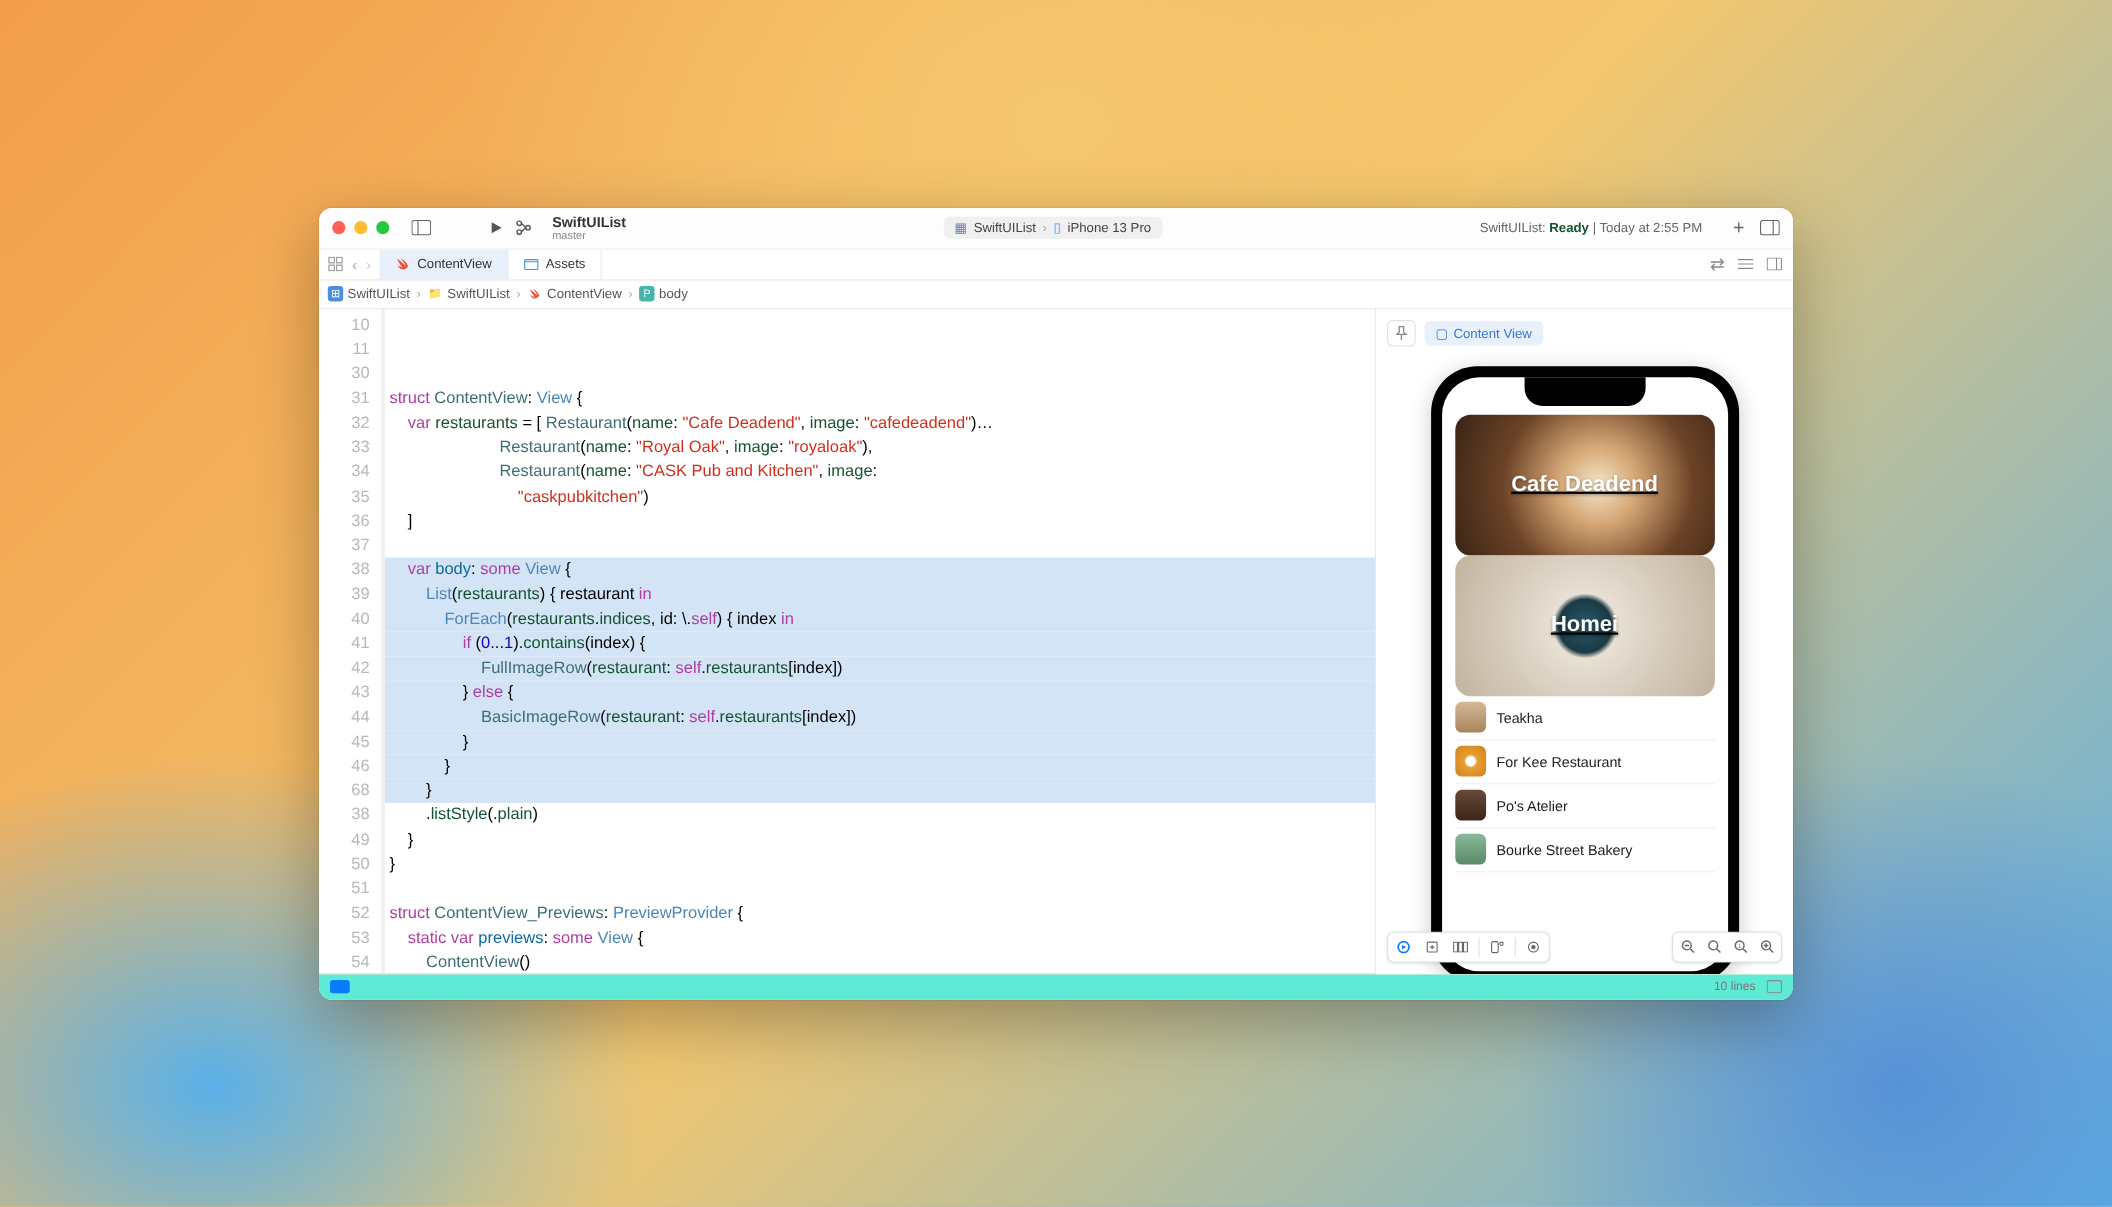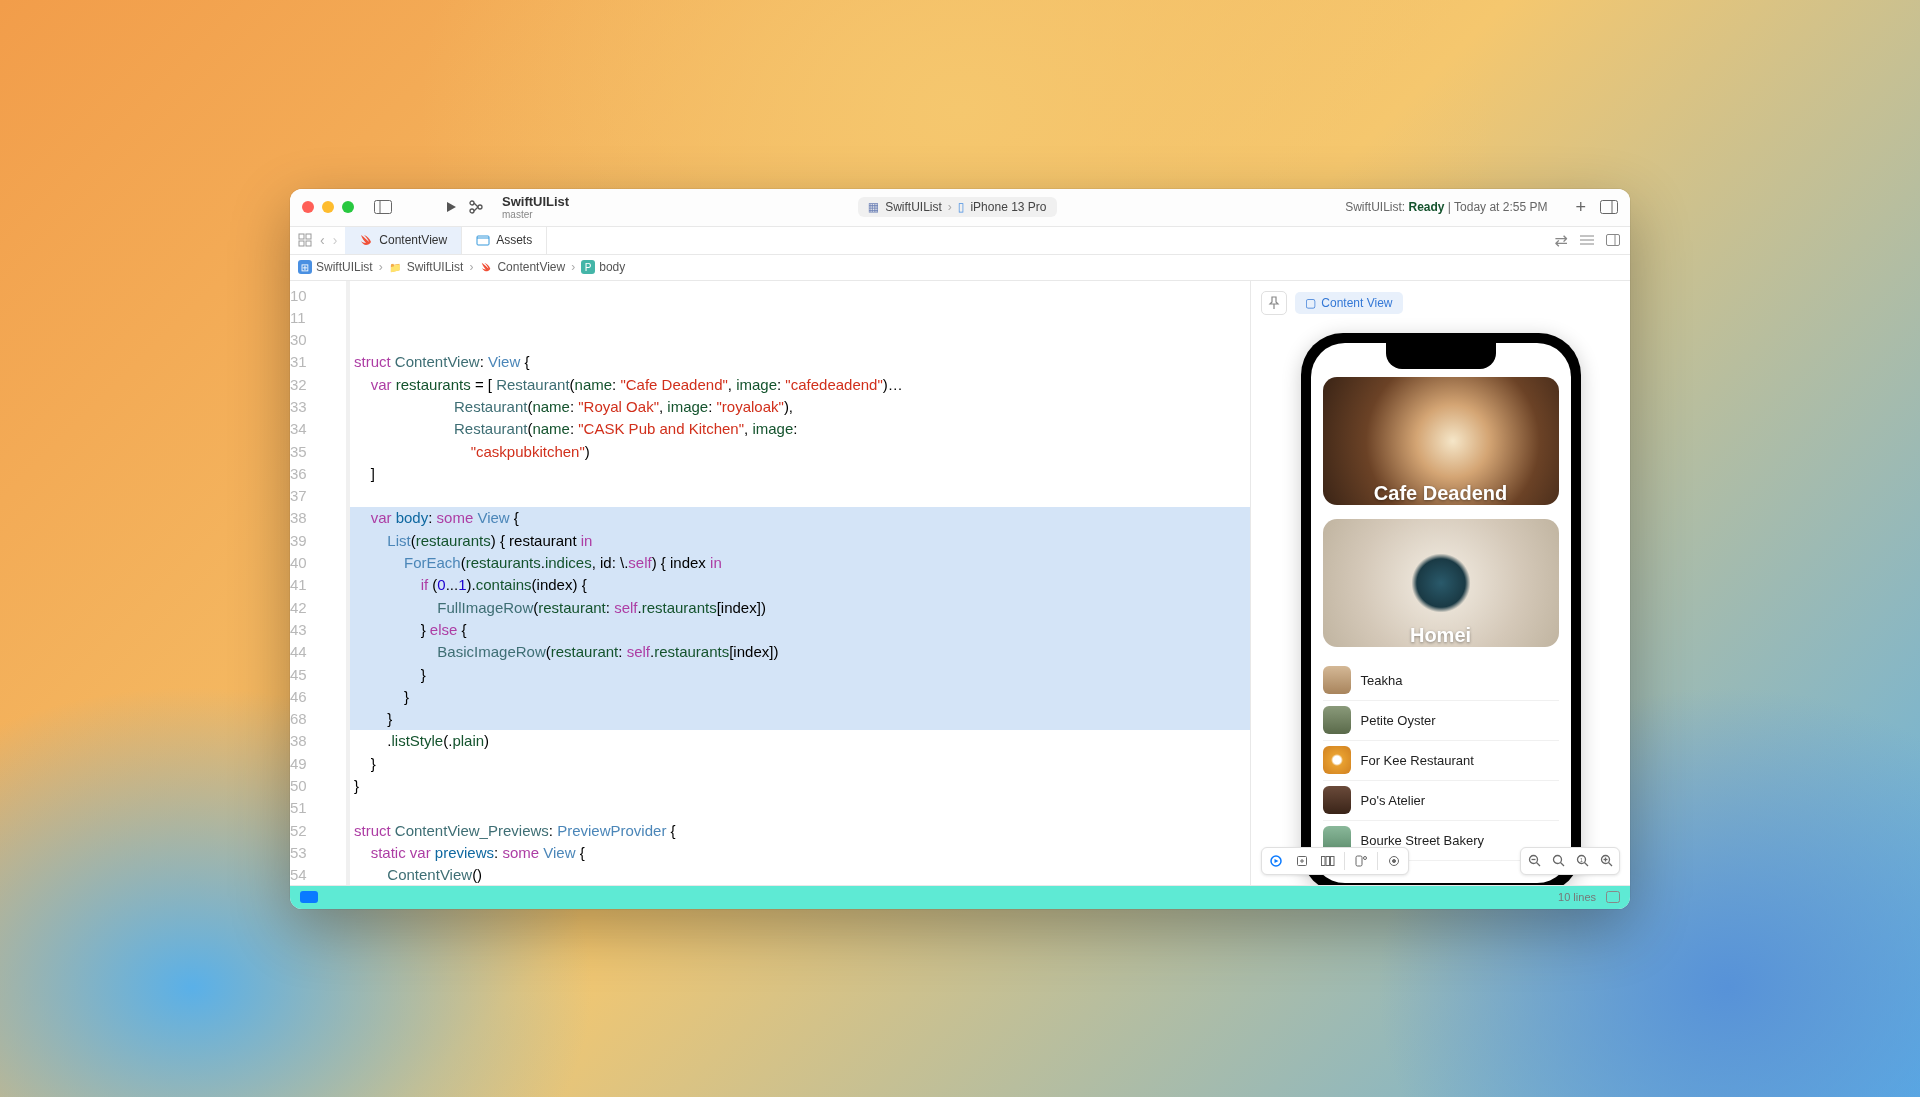--- a/index.html
+++ b/index.html
@@ -77,21 +77,21 @@
 .bc-item { display:flex; align-items:center; gap:4px; }
 .bc-sep { color:#aaa; margin:0 4px; }
 .bc-icon { width:14px; height:14px; border-radius:3px; display:inline-flex; align-items:center; justify-content:center; font-size:10px; color:#fff; }
 .bc-icon.app { background:#4a90e2; }
 .bc-icon.folder { color:#888; background:none; }
 .bc-icon.swift { color:#f05138; background:none; }
 .bc-icon.prop { background:#44b5a8; }
 
 .editor-area { flex:1; display:flex; overflow:hidden; }
 .code-panel { flex:1; display:flex; overflow:auto; font-family: "SF Mono", Menlo, monospace; font-size:15px; line-height:22.3px; }
-.gutter { width:56px; text-align:left; color:#b8b8b8; padding:4px 10px 4px 0; background:#fff; user-select:none; }
+.gutter { width:56px; text-align:right; color:#b8b8b8; padding:4px 10px 4px 0; background:#fff; user-select:none; }
 .gutter div { height:22.3px; }
 .code { flex:1; padding:4px 0; white-space:pre; position:relative; }
 .code-line { height:22.3px; padding-left:8px; }
 .hl { background:#d4e4f7; }
 .code-ruler { position:absolute; left:0; top:0; bottom:0; width:4px; background:#f0f0f0; }
 
 .kw-pink { color:#ad3da4; }
 .kw-blue { color:#0f68a0; }
 .str { color:#d12f1b; }
 .type { color:#3e6e74; }
@@ -119,23 +119,23 @@
 .phone-notch {
   position:absolute; top:10px; left:50%; transform:translateX(-50%);
   width:110px; height:26px; background:#000; border-radius:0 0 16px 16px; z-index:5;
 }
 .phone-screen {
   width:100%; height:100%; background:#fff; border-radius:34px; overflow:hidden;
   display:flex; flex-direction:column;
 }
 .phone-content { flex:1; overflow-y:auto; padding:34px 12px 0; }
 .full-row {
-  height:128px; border-radius:14px; margin-bottom:14px;
-  display:flex; align-items:flex-end; justify-content:center;
-  position:relative; overflow:hidden;
+  height:128px; border-radius:14px; 
+  display:flex; align-items:center; justify-content:center;
+  position:relative; overflow:hidden;text-decoration:underline;
 }
 .full-row.cafe { background: radial-gradient(circle at 55% 50%, #f5e6c8 0%, #d4a574 25%, #6b4226 60%, #3a2416 100%); }
 .full-row.homei { background: radial-gradient(circle at 50% 50%, #2a5a6b 0%, #1a3a45 18%, #e8e0d4 22%, #d4c8b8 60%, #c0b4a0 100%); }
 .full-row-text { color:#fff; font-size:20px; font-weight:800; text-shadow:0 1px 3px rgba(0,0,0,0.4); }
 .basic-row {
   display:flex; align-items:center; gap:10px; height:40px;
   border-bottom:1px solid #f0f0f0;
 }
 .basic-thumb { width:28px; height:28px; border-radius:6px; background:#c8b89a; }
 .basic-thumb.t1 { background: linear-gradient(#d4b896, #a8845c); }
@@ -370,24 +370,20 @@
                   <span class="full-row-text">Cafe Deadend</span>
                 </div>
                 <div class="full-row homei">
                   <span class="full-row-text">Homei</span>
                 </div>
                 <div class="basic-row">
                   <div class="basic-thumb t1"></div>
                   <span class="basic-label">Teakha</span>
                 </div>
                 <div class="basic-row">
-                  <div class="basic-thumb t3"></div>
-                  <span class="basic-label">Petite Oyster</span>
-                </div>
-                <div class="basic-row">
                   <div class="basic-thumb t4"></div>
                   <span class="basic-label">For Kee Restaurant</span>
                 </div>
                 <div class="basic-row">
                   <div class="basic-thumb t5"></div>
                   <span class="basic-label">Po's Atelier</span>
                 </div>
                 <div class="basic-row">
                   <div class="basic-thumb t6"></div>
                   <span class="basic-label">Bourke Street Bakery</span>

